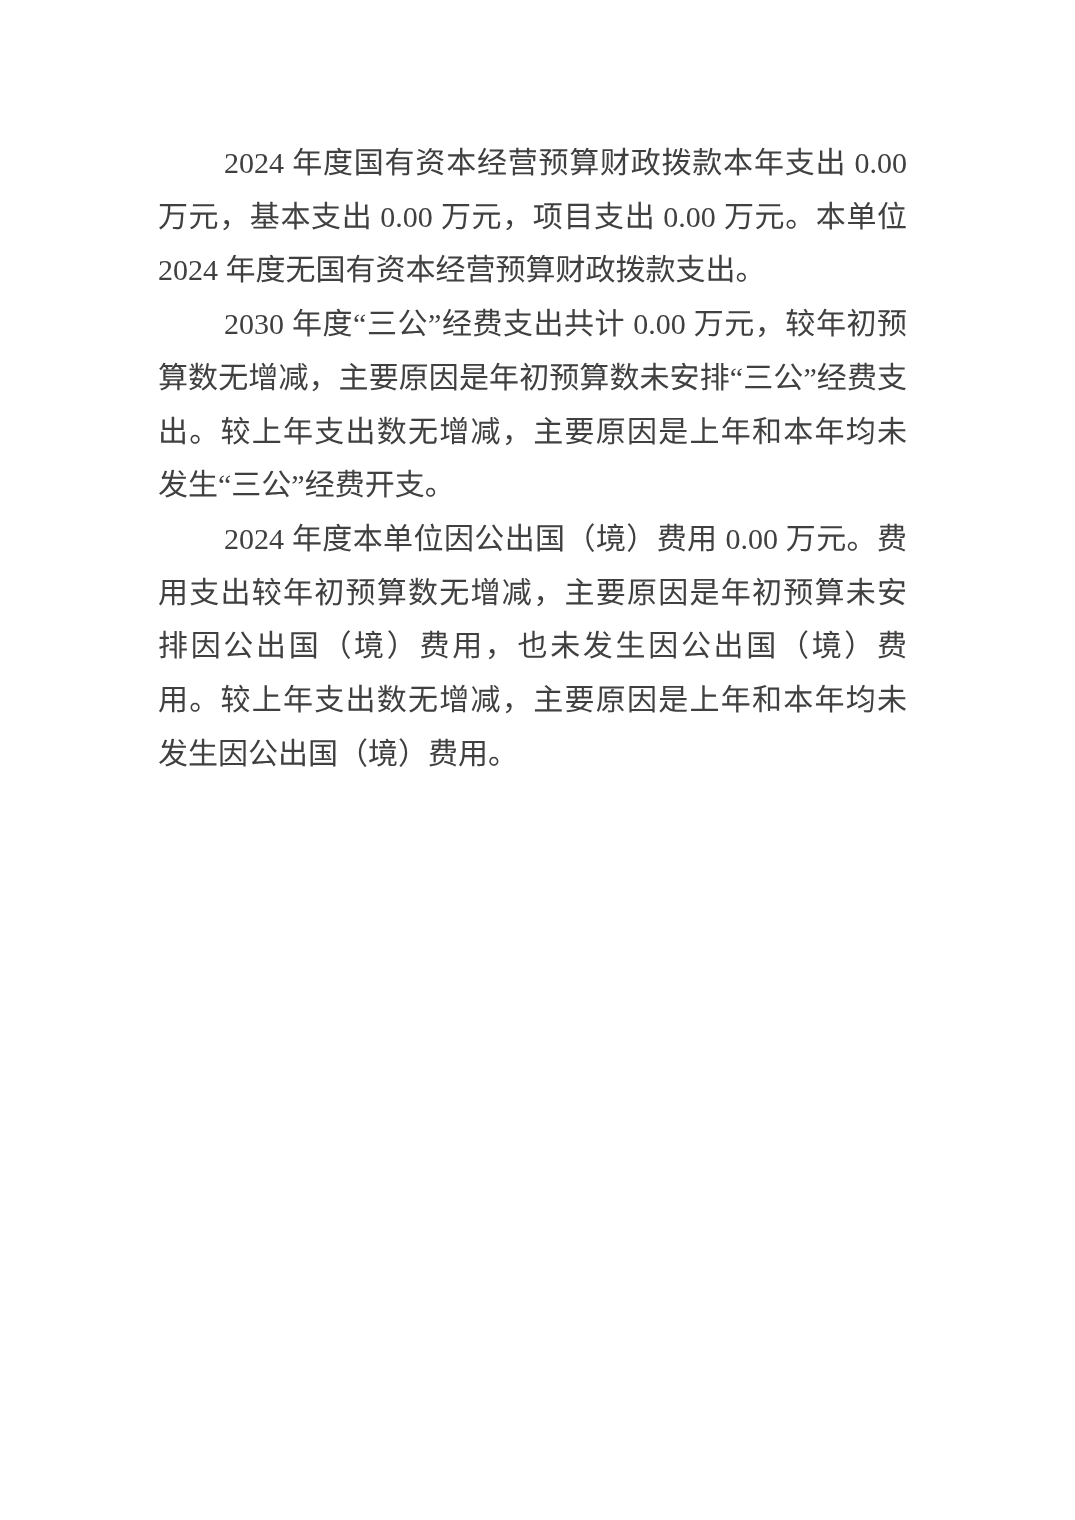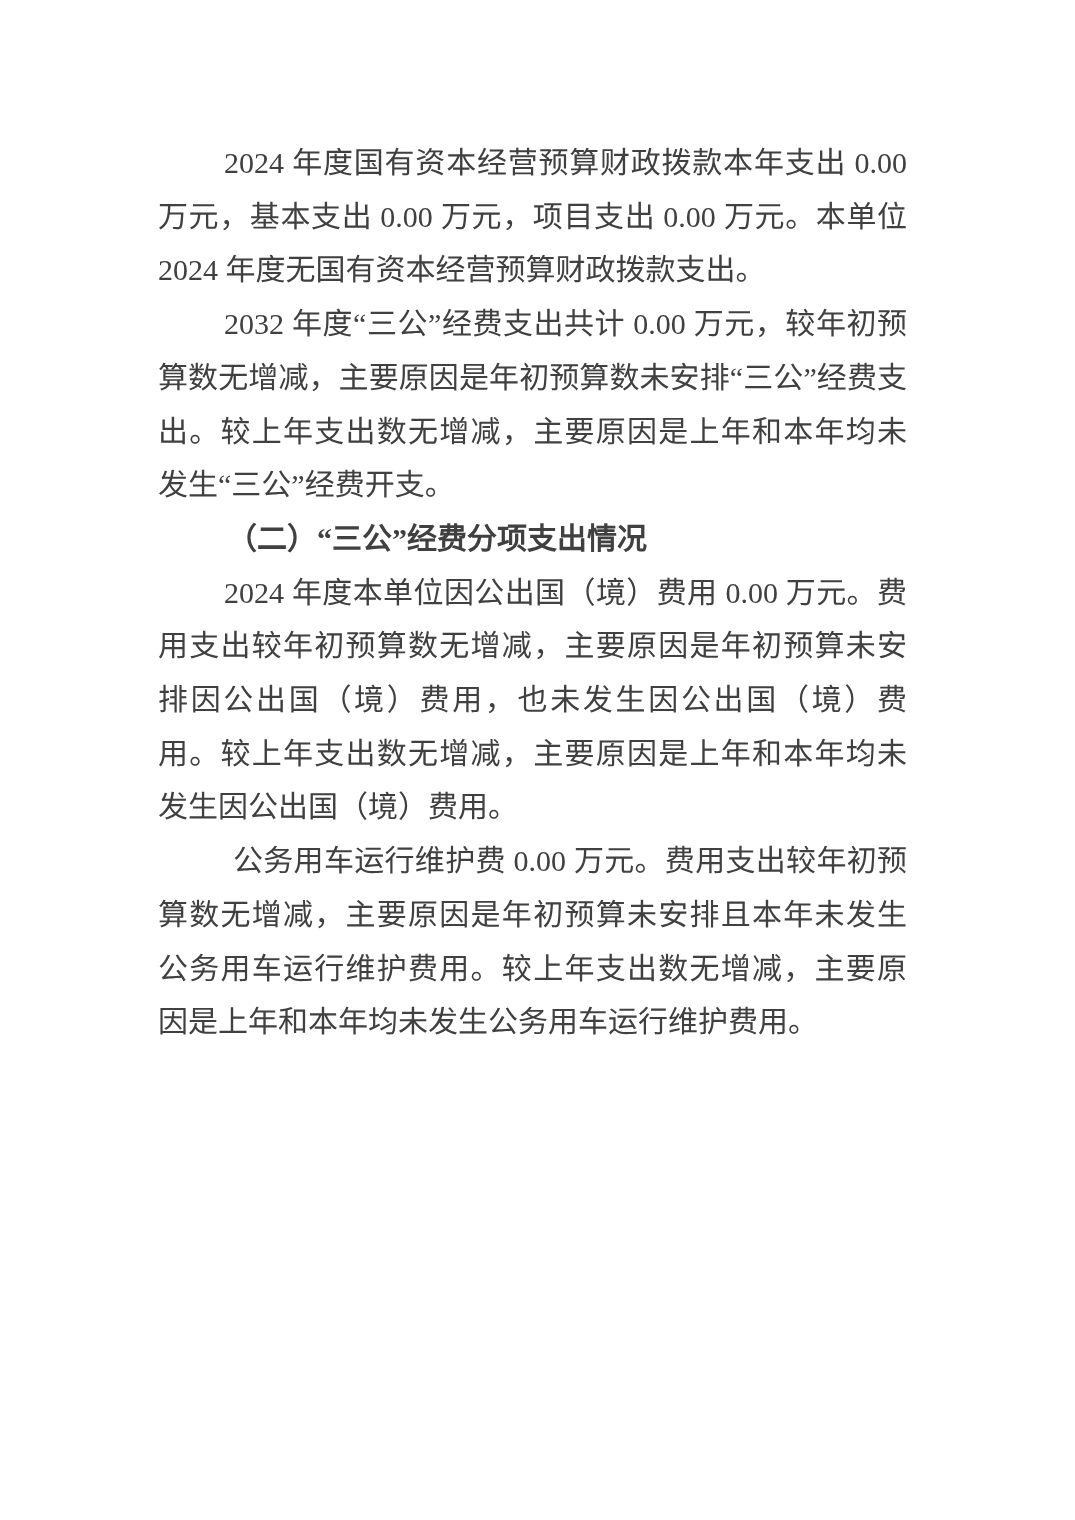--- a/index.html
+++ b/index.html
@@ -53,21 +53,19 @@
   }
 </style>
 </head>
 <body>
 
 <div class="page">
   <p class="body-para">2024 年度国有资本经营预算财政拨款本年支出 0.00 万元，基本支出 0.00 万元，项目支出 0.00 万元。本单位 2024 年度无国有资本经营预算财政拨款支出。</p>
 
 
 
-  <p class="body-para">2032 年度“三公”经费支出共计 0.00 万元，较年初预算数无增减，主要原因是年初预算数未安排“三公”经费支出。较上年支出数无增减，主要原因是上年和本年均未发生“三公”经费开支。</p>
+  <p class="body-para">2030 年度“三公”经费支出共计 0.00 万元，较年初预算数无增减，主要原因是年初预算数未安排“三公”经费支出。较上年支出数无增减，主要原因是上年和本年均未发生“三公”经费开支。</p>
 
-  <p class="heading-kai">（二）“三公”经费分项支出情况</p>
 
   <p class="body-para">2024 年度本单位因公出国（境）费用 0.00 万元。费用支出较年初预算数无增减，主要原因是年初预算未安排因公出国（境）费用，也未发生因公出国（境）费用。较上年支出数无增减，主要原因是上年和本年均未发生因公出国（境）费用。</p>
 
 
-  <p class="body-para indent-deep">公务用车运行维护费 0.00 万元。费用支出较年初预算数无增减，主要原因是年初预算未安排且本年未发生公务用车运行维护费用。较上年支出数无增减，主要原因是上年和本年均未发生公务用车运行维护费用。</p>
 </div>
 
 </body></html>

